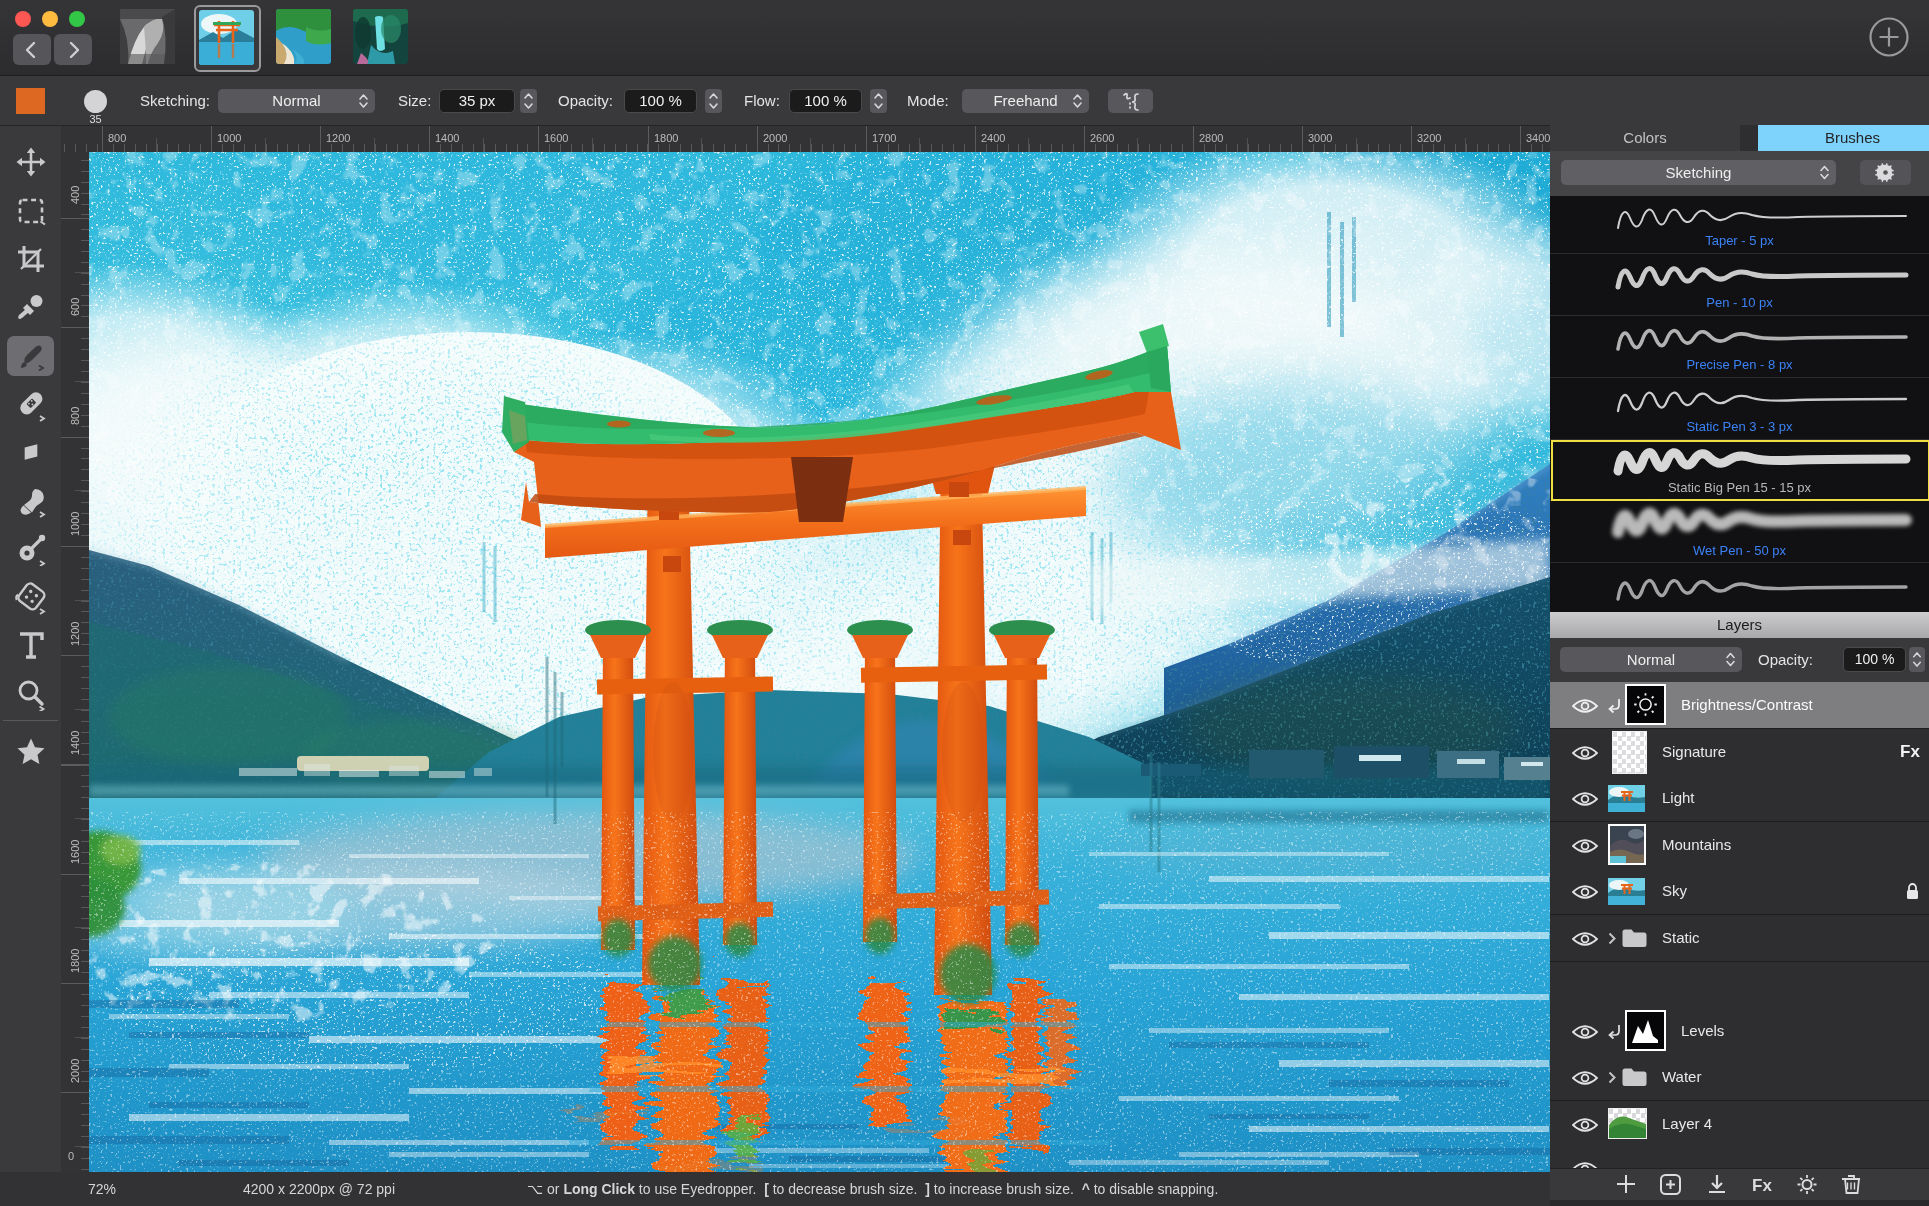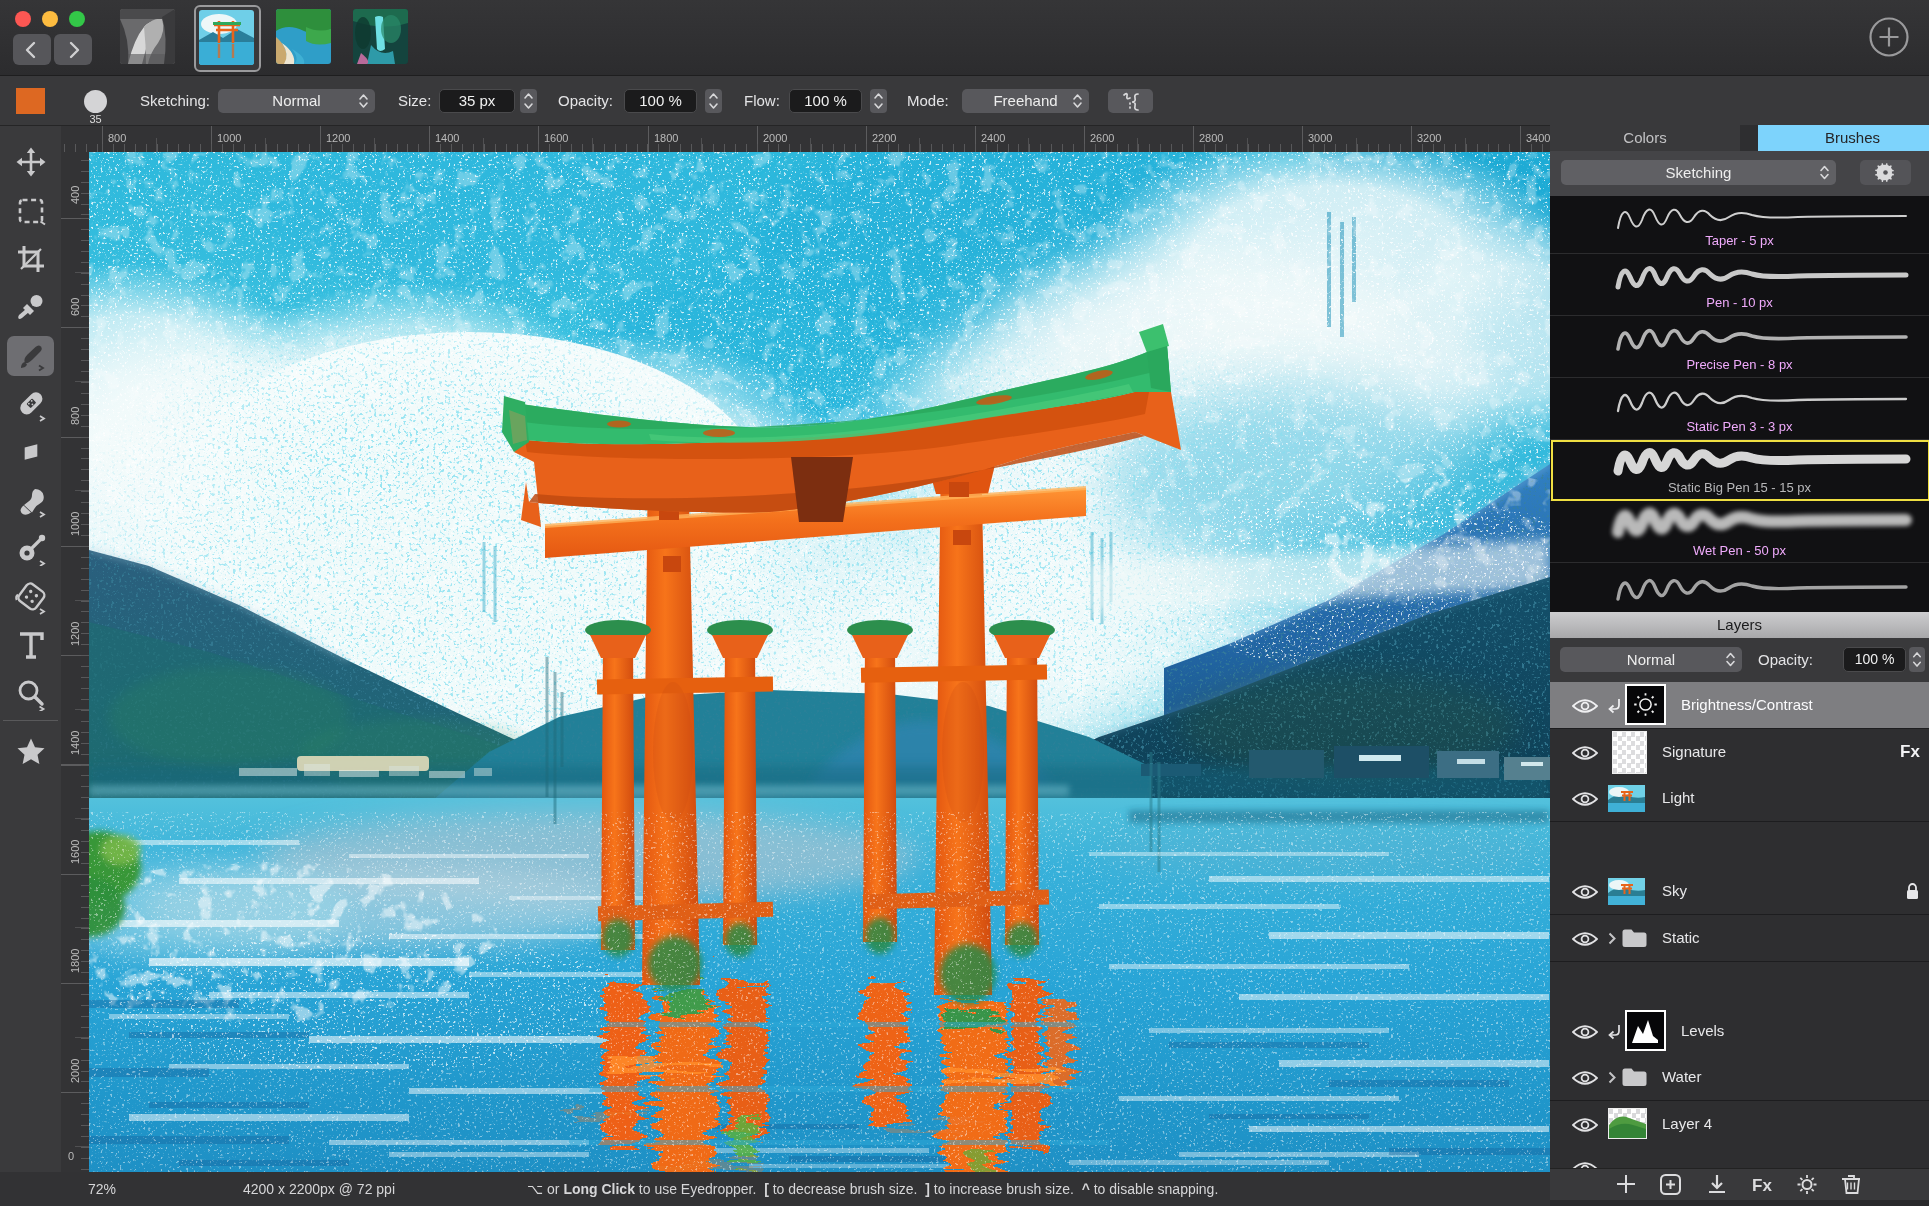--- a/index.html
+++ b/index.html
@@ -17,21 +17,21 @@
 .tool{position:absolute;left:0;width:61px;height:48px;display:flex;align-items:center;justify-content:center}
 .toolsel{position:absolute;left:7px;width:47px;height:40px;background:#626266;border-radius:7px}
 #corner{position:absolute;left:61px;top:126px;width:28px;height:26px;background:#333335}
 #rulertop{position:absolute;left:61px;top:126px;width:1489px;height:26px;background:#333335;overflow:hidden}
 #rulerleft{position:absolute;left:61px;top:152px;width:28px;height:1020px;background:#333335;overflow:hidden}
 .rnum{position:absolute;color:#bbb;font-size:11px}
 #canvas{position:absolute;left:89px;top:152px;width:1461px;height:1020px}
 #panel{position:absolute;left:1550px;top:125px;width:379px;height:1081px;background:#2e2e30}
 .tab{position:absolute;top:0;height:26px;line-height:26px;text-align:center;font-size:15px}
 .brushrow{position:absolute;left:0;width:379px;background:#111113;border-bottom:1px solid #2c2c2e}
-.brushlbl{position:absolute;width:379px;text-align:center;color:#f0abfc;font-size:13px}
+.brushlbl{position:absolute;width:379px;text-align:center;color:#3b82f6;font-size:13px}
 .lrow{position:absolute;left:0;width:379px;height:46px;background:#2e2e30;border-bottom:1px solid #1d1d1f;color:#e8e8ea;font-size:15px}
 .lname{position:absolute;top:0;line-height:46px}
 #statusbar{position:absolute;left:0;top:1172px;width:1550px;height:34px;background:#323234;color:#d6d6d8;font-size:14px}
 </style></head>
 <body>
 <div id="titlebar">
   <div class="tl" style="left:15px;background:#fc5753"></div>
   <div class="tl" style="left:42px;background:#fdbc40"></div>
   <div class="tl" style="left:69px;background:#33c748"></div>
   <div class="navbtn" style="left:13px">
@@ -229,21 +229,21 @@
 <div id="rulertop">
   <div style="position:absolute;left:0;top:0;width:1489px;height:26px;background:repeating-linear-gradient(to right,#5c5c5e 0 1px,transparent 1px 109.1px) 41px 0/1489px 26px no-repeat,repeating-linear-gradient(to right,transparent 0 53.55px,#505052 53.55px 54.55px,transparent 54.55px 109.1px) 41px 12px/1489px 14px no-repeat"></div>
   <div style="position:absolute;left:0;top:18px;width:1489px;height:8px;background:repeating-linear-gradient(to right,#58585a 0 1px,transparent 1px 10.91px);background-position:41px 0"></div>
   <span class="rnum" style="left:47px;top:6px">800</span>
     <span class="rnum" style="left:156px;top:6px">1000</span>
     <span class="rnum" style="left:265px;top:6px">1200</span>
     <span class="rnum" style="left:374px;top:6px">1400</span>
     <span class="rnum" style="left:483px;top:6px">1600</span>
     <span class="rnum" style="left:593px;top:6px">1800</span>
     <span class="rnum" style="left:702px;top:6px">2000</span>
-    <span class="rnum" style="left:811px;top:6px">2200</span>
+    <span class="rnum" style="left:811px;top:6px">1700</span>
     <span class="rnum" style="left:920px;top:6px">2400</span>
     <span class="rnum" style="left:1029px;top:6px">2600</span>
     <span class="rnum" style="left:1138px;top:6px">2800</span>
     <span class="rnum" style="left:1247px;top:6px">3000</span>
     <span class="rnum" style="left:1356px;top:6px">3200</span>
     <span class="rnum" style="left:1465px;top:6px">3400</span>
 </div>
 <div id="rulerleft">
   <div style="position:absolute;left:0;top:0;width:28px;height:1020px;background:repeating-linear-gradient(to bottom,#5c5c5e 0 1px,transparent 1px 109.3px) 0 66px/28px 1020px no-repeat,repeating-linear-gradient(to bottom,transparent 0 53.6px,#505052 53.6px 54.6px,transparent 54.6px 109.3px) 14px 66px/14px 1020px no-repeat"></div>
   <div style="position:absolute;left:20px;top:0;width:8px;height:1020px;background:repeating-linear-gradient(to bottom,#58585a 0 1px,transparent 1px 10.93px);background-position:0 66px"></div>
@@ -691,20 +691,34 @@
       </svg>
     <svg style="position:absolute;left:58px;top:10px" width="37" height="27">
         <rect width="37" height="27" fill="#6fd0e6"></rect>
         <rect y="17" width="37" height="10" fill="#3fb0d6"></rect>
         <path d="M0 15 q9 -7 19 -4 q10 3 18 1 v6 H0z" fill="#2a7e94"></path>
         <ellipse cx="11" cy="7" rx="10" ry="5" fill="#ecf6f7"></ellipse>
         <path d="M13 7 h12 M16.5 7 v9 M21.5 7 v9 M14 10.5 h10" stroke="#e8641a" stroke-width="2"></path>
       </svg>
     <div class="lname" style="left:112px">Light</div>
   </div>
+  <div class="lrow" style="top:697px;height:46px">
+    <svg style="position:absolute;left:22px;top:16px" width="26" height="16">
+        <path d="M1 8 Q13 -3.5 25 8 Q13 19.5 1 8z" stroke="#e2e2e4" stroke-width="1.8" fill="none"></path>
+        <circle cx="13" cy="8" r="3.4" stroke="#e2e2e4" stroke-width="1.8" fill="none"></circle>
+      </svg>
+    <div style="position:absolute;left:58px;top:2px;width:34px;height:37px;border:2px solid #fff;background:#39424c"><svg width="34" height="37">
+          <rect width="34" height="37" fill="#3a4350"></rect>
+          <path d="M0 20 Q10 10 20 16 Q28 20 34 14 V37 H0z" fill="#55505a" opacity=".9"></path>
+          <path d="M0 26 q10 -5 20 0 q8 4 14 2 V37 H0z" fill="#7a6a52" opacity=".9"></path>
+          <rect y="30" width="16" height="7" fill="#5ec2d6"></rect>
+          <ellipse cx="26" cy="8" rx="8" ry="5" fill="#6a7684"></ellipse>
+        </svg></div>
+    <div class="lname" style="left:112px">Mountains</div>
+  </div>
   <div class="lrow" style="top:743px;height:46px">
     <svg style="position:absolute;left:22px;top:16px" width="26" height="16">
         <path d="M1 8 Q13 -3.5 25 8 Q13 19.5 1 8z" stroke="#e2e2e4" stroke-width="1.8" fill="none"></path>
         <circle cx="13" cy="8" r="3.4" stroke="#e2e2e4" stroke-width="1.8" fill="none"></circle>
       </svg>
     <svg style="position:absolute;left:58px;top:10px" width="37" height="27">
         <rect width="37" height="27" fill="#72d1e7"></rect>
         <rect y="17" width="37" height="10" fill="#42b2d8"></rect>
         <path d="M0 15 q9 -7 19 -4 q10 3 18 1 v6 H0z" fill="#2a7e94"></path>
         <ellipse cx="11" cy="7" rx="10" ry="5" fill="#ecf6f7"></ellipse>

